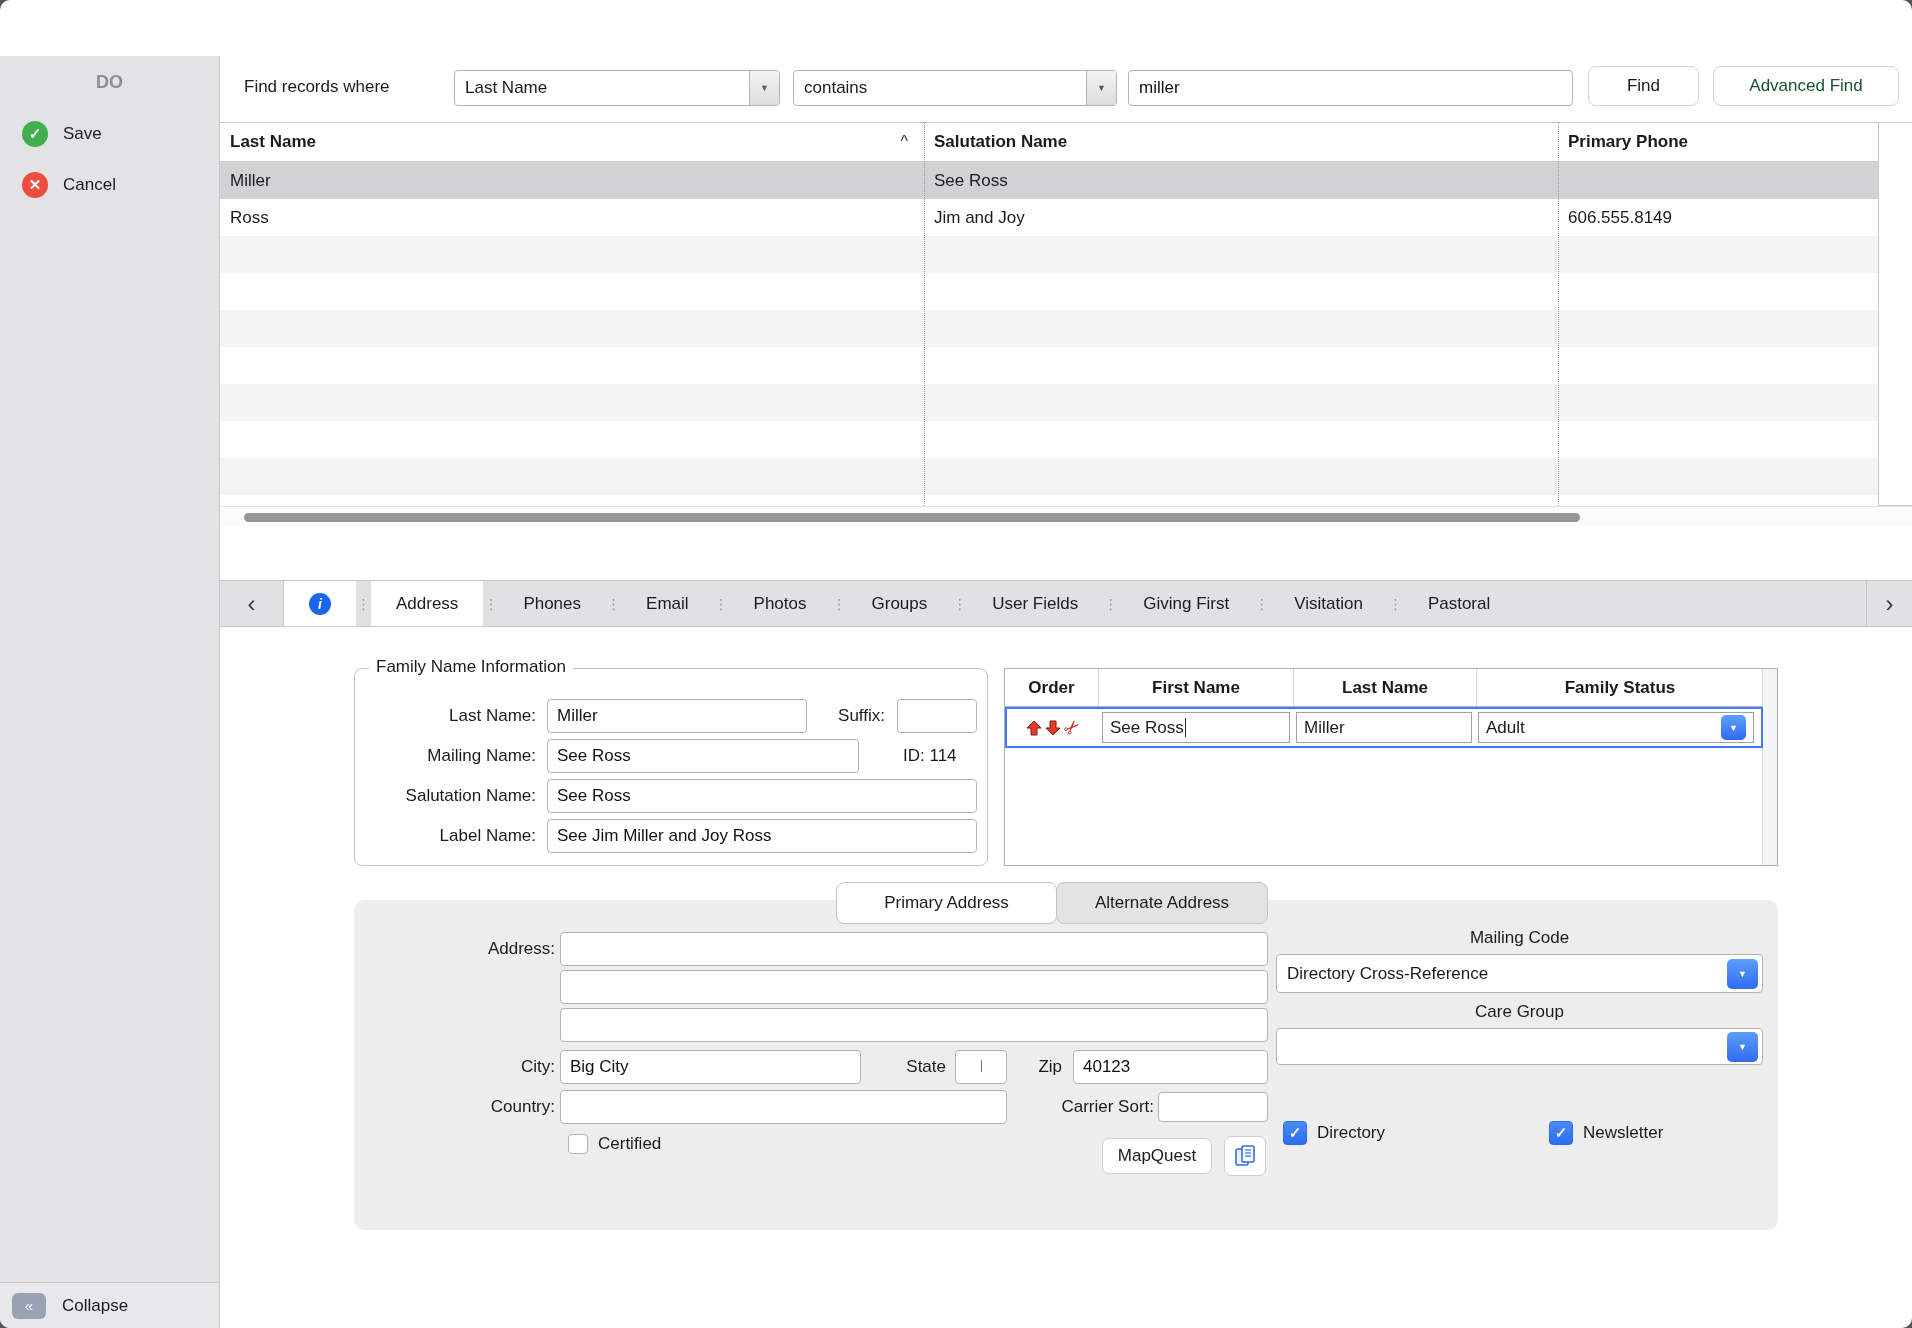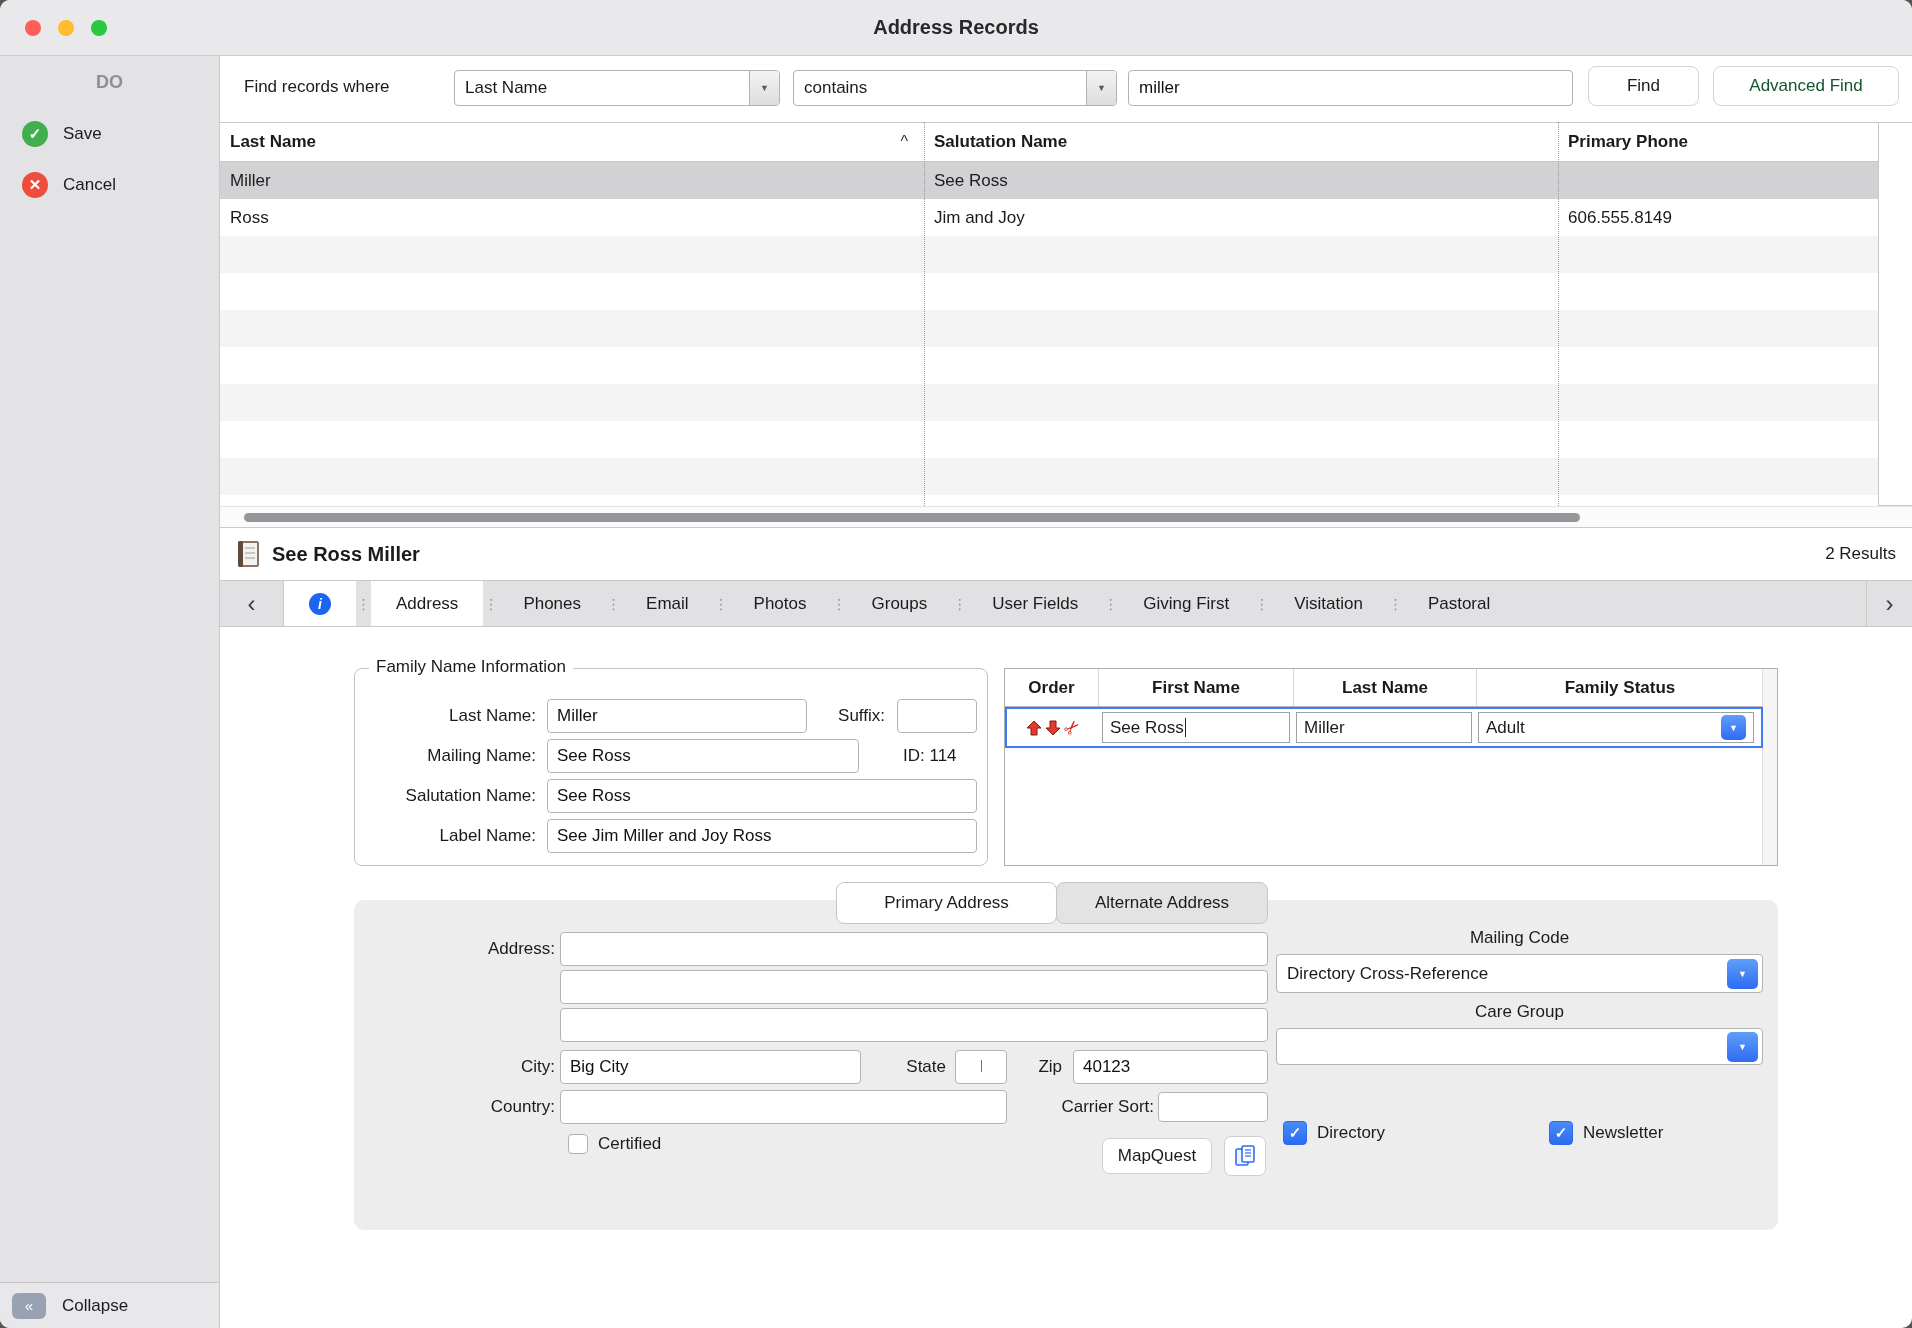--- a/index.html
+++ b/index.html
@@ -149,28 +149,20 @@
   .p-dd { position:absolute; left:922px; width:487px; background:#fff; border:1px solid #b3b3b6;
           border-radius:4px; display:flex; align-items:center; padding-right:4px; }
   .p-dd .val { flex:1; padding:0 10px; white-space:nowrap; overflow:hidden; }
   .p-dd .blue-dd-btn { width:31px; height:30px; flex:0 0 31px; }
 </style>
 </head>
 <body>
 
 <div class="window">
 
-  <div class="titlebar">
-    <div class="traffic">
-      <span class="light red"></span>
-      <span class="light yellow"></span>
-      <span class="light green"></span>
-    </div>
-    <div class="win-title">Address Records</div>
-  </div>
 
   <div class="sidebar">
     <div class="sb-header">DO</div>
     <div class="sb-items">
       <div class="sb-item">
         <span class="circle green">
             <span>✓</span>
           </span>
         <span class="sb-label">Save</span>
       </div>
@@ -245,35 +237,20 @@
     </div>
     <div class="rt-dots" style="left:704px;"></div>
     <div class="rt-dots" style="left:1338px;"></div>
     <div class="rt-gutter"></div>
   </div>
 
   <div class="hscroll">
     <div class="hthumb"></div>
   </div>
 
-  <div class="rec-header">
-    <span style="display:flex;">
-      <svg width="24" height="28" viewBox="0 0 24 28">
-        <rect x="2" y="1" width="21" height="26" rx="2" fill="#8a7364"></rect>
-        <rect x="7" y="3" width="14" height="22" fill="#f4f2ef"></rect>
-        <rect x="2" y="1" width="5" height="26" rx="2" fill="#5d4a3a"></rect>
-        <line x1="9" y1="8" x2="19" y2="8" stroke="#b9b4ae" stroke-width="1.4"></line>
-        <line x1="9" y1="13" x2="19" y2="13" stroke="#b9b4ae" stroke-width="1.4"></line>
-        <line x1="9" y1="18" x2="19" y2="18" stroke="#b9b4ae" stroke-width="1.4"></line>
-      </svg>
-    </span>
-    <span class="rec-title">See Ross Miller</span>
-    <span class="rec-spacer"></span>
-    <span class="rec-results">2 Results</span>
-  </div>
 
   <div class="tabstrip">
     <div class="ts-nav">
         <span>‹</span>
       </div>
     <div class="ts-info">
       <span class="info-circle">
           <span>i</span>
         </span>
     </div>

